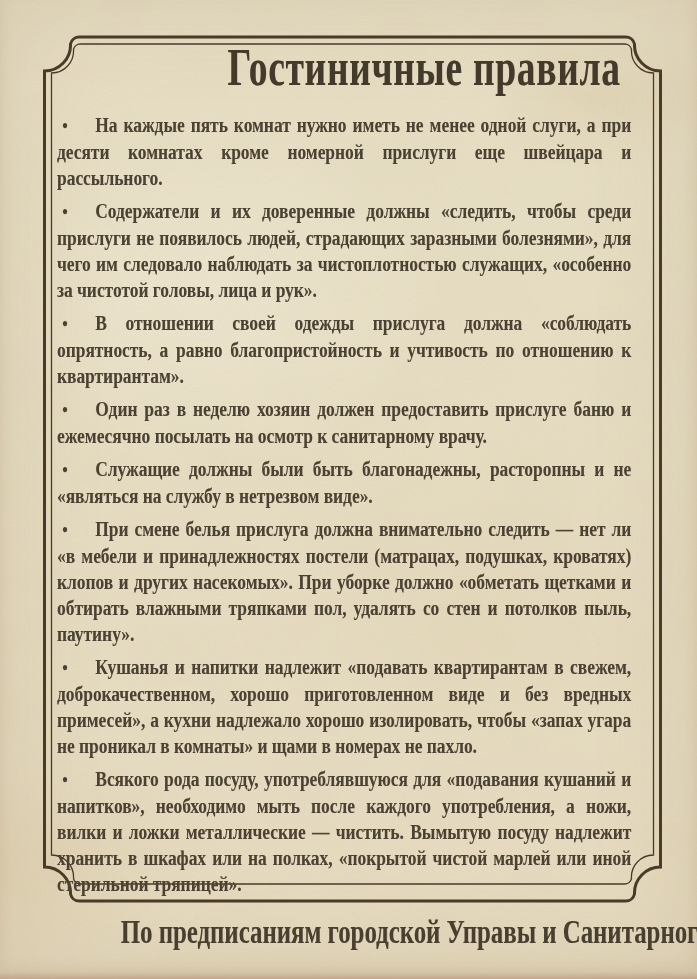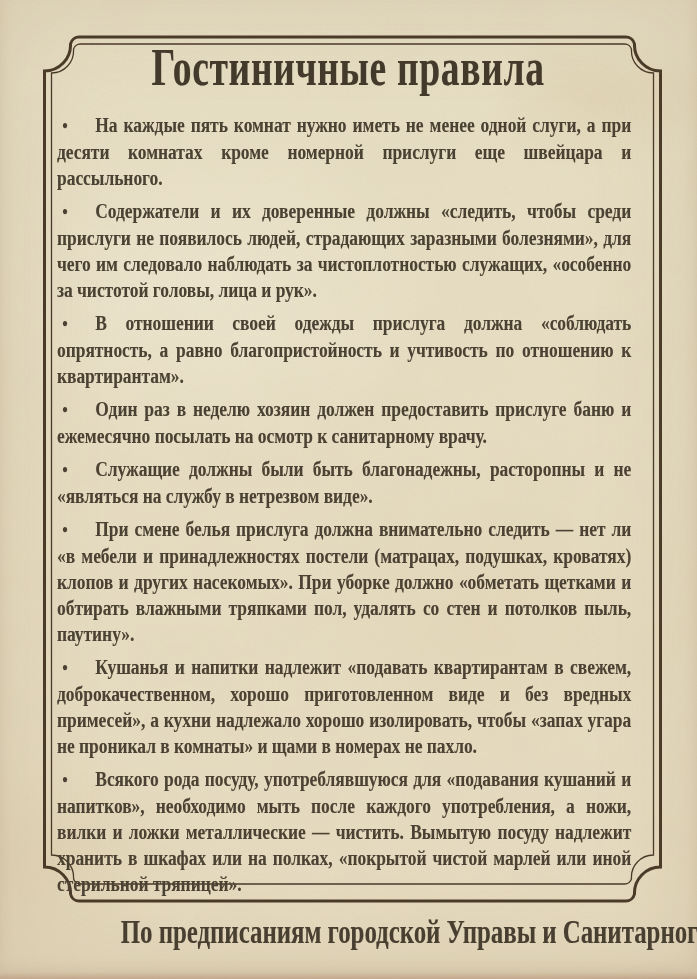--- a/index.html
+++ b/index.html
@@ -28,21 +28,21 @@
 
   .frame-svg {
     position: absolute; inset: 0;
     pointer-events: none;
   }
 
   .title-wrap {
     position: absolute;
     top: 42px; left: 0;
     width: 697px;
-    text-align: center;
+    text-align: right;
     white-space: nowrap;
   }
   .title-wrap .t {
     display: inline-block;
     font-weight: bold;
     font-size: 52px;
     line-height: 1;
     letter-spacing: 1px;
     color: #443a2c;
     transform: scaleX(0.72);

